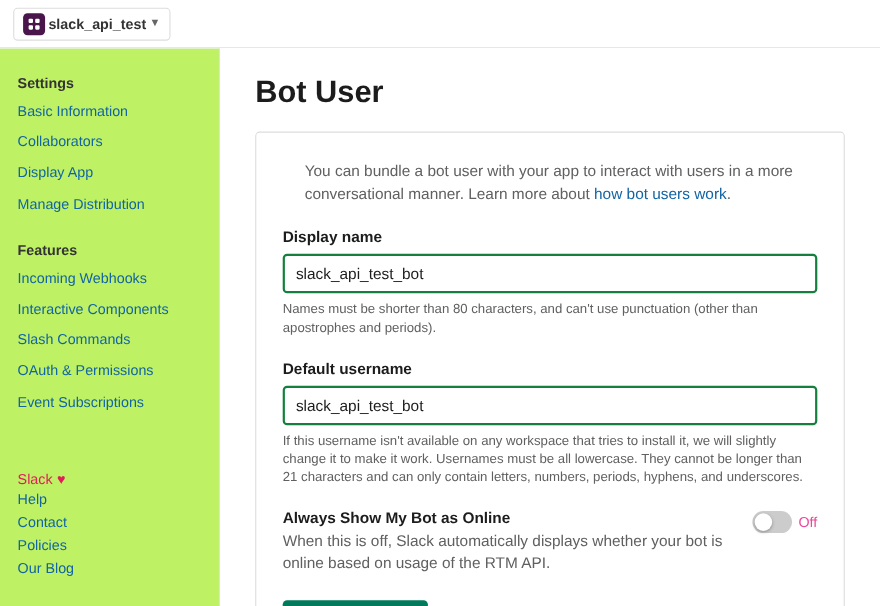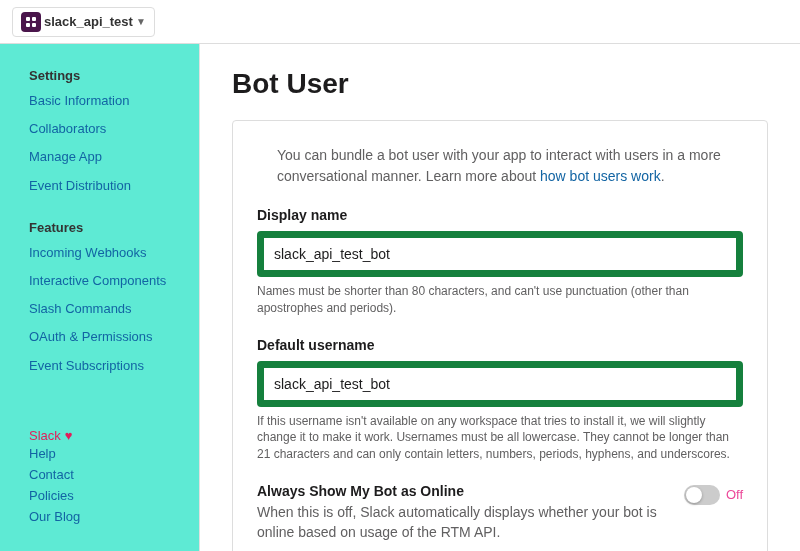--- a/index.html
+++ b/index.html
@@ -7,41 +7,41 @@
 
     .top-bar { height: 44px; background: #fff; border-bottom: 1px solid #ddd; display: flex; align-items: center; padding: 0 12px; flex-shrink: 0; }
     .app-selector { display: flex; align-items: center; gap: 3px; border: 1px solid #ddd; border-radius: 4px; padding: 4px 8px; cursor: pointer; font-size: 13px; font-weight: 600; }
     .app-icon { width: 20px; height: 20px; background: #4A154B; border-radius: 4px; display: flex; align-items: center; justify-content: center; }
     .app-icon svg { width: 14px; height: 14px; }
     .chevron-down { font-size: 10px; color: #666; }
 
     .layout { display: flex; flex: 1; overflow: hidden; }
 
     
-    .sidebar { width: 200px; background: #5eead4; border-right: 1px solid #e0e0e0; overflow-y: auto; padding: 16px 13px; flex-shrink: 0; }
+    .sidebar { width: 200px; background: #bef264; border-right: 1px solid #e0e0e0; overflow-y: auto; padding: 16px 0; flex-shrink: 0; }
     .sidebar-section-title { font-size: 13px; font-weight: 700; color: #333; padding: 8px 16px 4px; }
     .sidebar-item { display: block; padding: 5px 16px; font-size: 13px; color: #1264a3; cursor: pointer; text-decoration: none; line-height: 1.4; }
     .sidebar-item.active { background: #1264a3; color: #fff; border-radius: 0; }
     .sidebar-divider { height: 12px; }
     .sidebar-footer { margin-top: 16px; padding: 0 16px; }
     .sidebar-footer-slack { color: #e01e5a; font-size: 13px; cursor: pointer; display: flex; align-items: center; gap: 4px; margin-top: 20px; }
     .sidebar-footer-link { display: block; font-size: 13px; color: #1264a3; padding: 3px 0; cursor: pointer; }
 
     
     .main { flex: 1; overflow-y: auto; padding: 24px 32px; background: #fff; }
     .page-title { font-size: 28px; font-weight: 700; color: #1d1c1d; margin-bottom: 20px; }
 
     .card { border: 1px solid #ddd; border-radius: 4px; padding: 24px; max-width: 580px; }
 
     .intro-text { font-size: 14px; color: #616061; line-height: 1.5; margin-bottom: 20px; margin-left: 20px; }
     .intro-link { color: #1264a3; text-decoration: none; }
 
     .field-group { margin-bottom: 20px; }
     .field-label { font-size: 14px; font-weight: 700; color: #1d1c1d; margin-bottom: 8px; }
-    .field-input { width: 100%; border: 7px solid #15803d; border-radius: 4px; padding: 8px 10px; font-size: 14px; color: #1d1c1d; outline: none; }
+    .field-input { width: 100%; border: 2px solid #15803d; border-radius: 4px; padding: 8px 10px; font-size: 14px; color: #1d1c1d; outline: none; }
     .field-hint { font-size: 12px; color: #616061; margin-top: 6px; line-height: 1.4; }
 
     .toggle-row { display: flex; align-items: flex-start; justify-content: space-between; margin-bottom: 16px; }
     .toggle-label-group { flex: 1; padding-right: 16px; }
     .toggle-label { font-size: 14px; font-weight: 700; color: #1d1c1d; margin-bottom: 4px; }
     .toggle-desc { font-size: 14px; color: #616061; line-height: 1.4; }
     .toggle-control { display: flex; align-items: center; gap: 6px; flex-shrink: 0; margin-top: 2px; }
     .toggle-switch { width: 36px; height: 20px; background: #ccc; border-radius: 10px; position: relative; cursor: pointer; }
     .toggle-switch.off { background: #ccc; }
     .toggle-knob { width: 16px; height: 16px; background: #fff; border-radius: 50%; position: absolute; top: 2px; left: 2px; transition: left 0.2s; box-shadow: 0 1px 3px rgba(0,0,0,0.3); }
@@ -67,22 +67,22 @@
   </div>
 </div>
 
 <div class="layout">
 
   <nav class="sidebar">
     <div class="sidebar-section-title">Settings</div>
 
     <a class="sidebar-item">Basic Information</a>
     <a class="sidebar-item">Collaborators</a>
-    <a class="sidebar-item">Manage App</a>
-    <a class="sidebar-item">Event Distribution</a>
+    <a class="sidebar-item">Display App</a>
+    <a class="sidebar-item">Manage Distribution</a>
 
     <div class="sidebar-divider"></div>
     <div class="sidebar-section-title">Features</div>
 
     <a class="sidebar-item">Incoming Webhooks</a>
     <a class="sidebar-item">Interactive Components</a>
     <a class="sidebar-item">Slash Commands</a>
     <a class="sidebar-item">OAuth &amp; Permissions</a>
     <a class="sidebar-item">Event Subscriptions</a>
 

